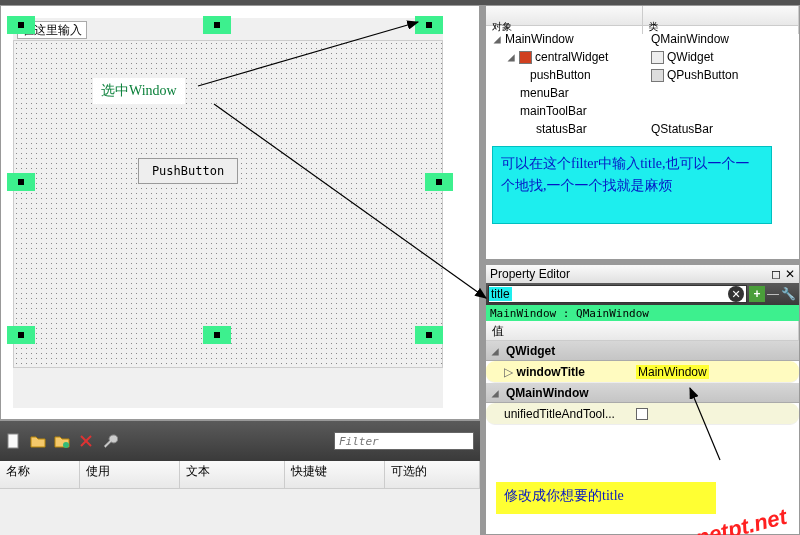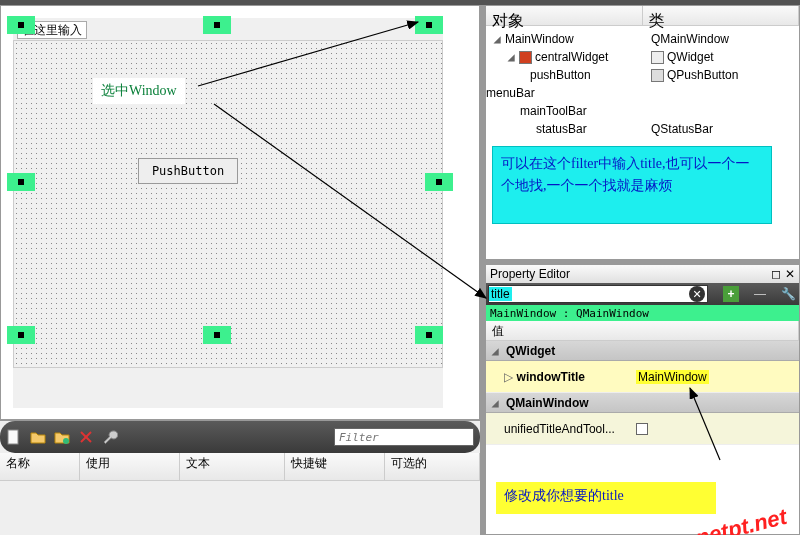--- a/index.html
+++ b/index.html
@@ -15,55 +15,55 @@
 .designer-canvas { position: absolute; left: 12px; top: 12px; width: 430px; height: 390px; background: #f0f0f0; }
 .title-hint { position: absolute; left: 4px; top: 3px; width: 70px; height: 18px; background: #fff; border: 1px solid #aaa; font-size: 12px; display: flex; align-items: center; padding-left: 4px; }
 .dotted-area { position: absolute; left: 0; top: 22px; right: 0; bottom: 40px; background-image: radial-gradient(circle, #888 0.5px, transparent 0.5px); background-size: 5px 5px; border: 1px solid #ccc; }
 .handle { position: absolute; width: 28px; height: 18px; background: #3df08e; display: flex; align-items: center; justify-content: center; }
 .handle::after { content: ""; width: 6px; height: 6px; background: #000; }
 .push-btn { position: absolute; left: 125px; top: 140px; width: 100px; height: 26px; background: #eee; border: 1px solid #999; display: flex; align-items: center; justify-content: center; font-family: monospace; font-size: 12px; }
 .annot-green { position: absolute; background: #fff; color: #0a803a; padding: 4px 8px; font-family: "SimSun", serif; font-size: 14px; }
 
 
 .bottom-panel { height: 115px; background: #efefef; border-top: 1px solid #999; display: flex; flex-direction: column; }
-.bottom-toolbar { height: 32px; background: linear-gradient(#5a5a5a, #3a3a3a); display: flex; align-items: center; padding: 0 6px; gap: 8px; border-radius: 15px; }
+.bottom-toolbar { height: 40px; background: linear-gradient(#5a5a5a, #3a3a3a); display: flex; align-items: center; padding: 0 6px; gap: 8px; }
 .tb-icon { width: 16px; height: 16px; display: inline-block; }
 .filter-input { margin-left: auto; width: 140px; height: 18px; background: #fff; border: 1px solid #666; padding: 0 4px; font-family: monospace; font-style: italic; color: #888; font-size: 11px; }
 .bottom-headers { display: flex; background: linear-gradient(#fafafa, #e8e8e8); border-bottom: 1px solid #ccc; height: 28px; }
 .bh-cell { padding: 2px 6px; border-right: 1px solid #ccc; font-size: 12px; }
 
 
 .obj-panel { height: 255px; border: 1px solid #999; display: flex; flex-direction: column; position: relative; }
 .obj-header { display: flex; background: linear-gradient(#fafafa, #e8e8e8); border-bottom: 1px solid #ccc; height: 20px; }
-.oh-cell { flex: 1; padding: 5px 6px; font-size: 16px; border-right: 1px solid #ccc; }
+.oh-cell { flex: 1; padding: 14px 6px; font-size: 10px; border-right: 1px solid #ccc; }
 .obj-tree { padding: 4px 0; font-size: 12px; }
 .tree-row { display: flex; height: 18px; align-items: center; }
 .tc-obj { width: 165px; display: flex; align-items: center; gap: 3px; }
 .tc-class { flex: 1; display: flex; align-items: center; gap: 3px; }
 .tree-toggle { width: 10px; text-align: center; color: #666; font-family: monospace; }
 .mini-icon { width: 13px; height: 13px; display: inline-block; border: 1px solid #777; }
 .cyan-note { position: absolute; left: 6px; top: 140px; width: 280px; height: 78px; background: #1deeee; color: #0515c5; font-family: "SimSun", serif; font-size: 14px; padding: 6px 8px; line-height: 1.6; border: 1px solid #00c0c0; }
 
 .divider-h { height: 4px; background: #999; }
 
 
 .prop-panel { flex: 1; border: 1px solid #999; display: flex; flex-direction: column; position: relative; }
 .prop-title { height: 18px; background: linear-gradient(#fafafa, #e0e0e0); padding: 0 4px; font-family: monospace; font-size: 11px; display: flex; align-items: center; }
 .prop-title .close-pin { margin-left: auto; display: flex; gap: 4px; }
-.prop-search-row { height: 22px; background: linear-gradient(#5a5a5a, #3a3a3a); display: flex; align-items: center; padding: 0 2px; gap: 15px; }
+.prop-search-row { height: 22px; background: linear-gradient(#5a5a5a, #3a3a3a); display: flex; align-items: center; padding: 0 2px; gap: 2px; }
 .prop-search { flex: 1; height: 18px; background: #fff; border: 1px solid #333; font-family: monospace; font-size: 12px; display: flex; align-items: center; }
 .hilite { background: #1deeee; padding: 0 2px; }
 .search-x { width: 16px; height: 16px; background: #333; color: #fff; border-radius: 8px; display: flex; align-items: center; justify-content: center; font-size: 11px; }
 .plus-btn { width: 16px; height: 16px; background: #4a9e3a; color: #fff; display: flex; align-items: center; justify-content: center; font-weight: bold; }
 .wrench { width: 16px; height: 16px; display: flex; align-items: center; justify-content: center; color: #ccc; }
 .obj-label { height: 16px; background: #3df08e; font-family: monospace; font-size: 11px; padding: 0 4px; display: flex; align-items: center; }
 .prop-headers { display: flex; background: linear-gradient(#fafafa, #e8e8e8); border-bottom: 1px solid #ccc; height: 20px; }
 .ph-cell { flex: 1; padding: 2px 6px; font-size: 12px; border-right: 1px solid #ccc; }
 .prop-group { background: linear-gradient(#d7d7d7, #c5c5c5); height: 20px; display: flex; align-items: center; padding: 0 4px; gap: 6px; font-weight: bold; border-bottom: 1px solid #aaa; }
-.prop-row { display: flex; height: 32px; align-items: center; background: #fffbc0; border-bottom: 1px solid #eee; }
+.prop-row { display: flex; height: 22px; align-items: center; background: #fffbc0; border-bottom: 1px solid #eee; border-radius: 9px; }
 .prop-row.plain { background: #f5f5da; }
 .pr-name { width: 150px; padding-left: 18px; font-size: 12px; }
 .pr-val { flex: 1; font-size: 12px; display: flex; align-items: center; gap: 4px; }
 .yellow-hl { background: #ffff33; padding: 0 2px; }
 .checkbox-empty { width: 12px; height: 12px; border: 1px solid #666; background: #fff; }
 .yellow-note { position: absolute; left: 10px; bottom: 20px; width: 220px; height: 32px; background: #ffff33; color: #0515c5; font-family: "SimSun", serif; font-size: 14px; padding: 5px 8px; }
 
 .watermark { position: absolute; right: 10px; bottom: 6px; color: #ff2020; font-size: 22px; font-weight: bold; font-style: italic; transform: rotate(-14deg); transform-origin: right bottom; font-family: Arial; }
 
 svg.arrow { position: absolute; pointer-events: none; z-index: 50; }
@@ -157,21 +157,21 @@
         <div class="tree-row">
           <div class="tc-obj" style="padding-left:44px">
               <span>pushButton</span>
             </div>
           <div class="tc-class">
               <span class="mini-icon" style="background:#ddd"></span>
               <span>QPushButton</span>
             </div>
         </div>
         <div class="tree-row">
-          <div class="tc-obj" style="">
+          <div class="tc-obj" style="padding-left:34px">
               <span>menuBar</span>
             </div>
         </div>
         <div class="tree-row">
           <div class="tc-obj" style="padding-left:34px">
               <span>mainToolBar</span>
             </div>
         </div>
         <div class="tree-row">
           <div class="tc-obj" style="padding-left:50px">

